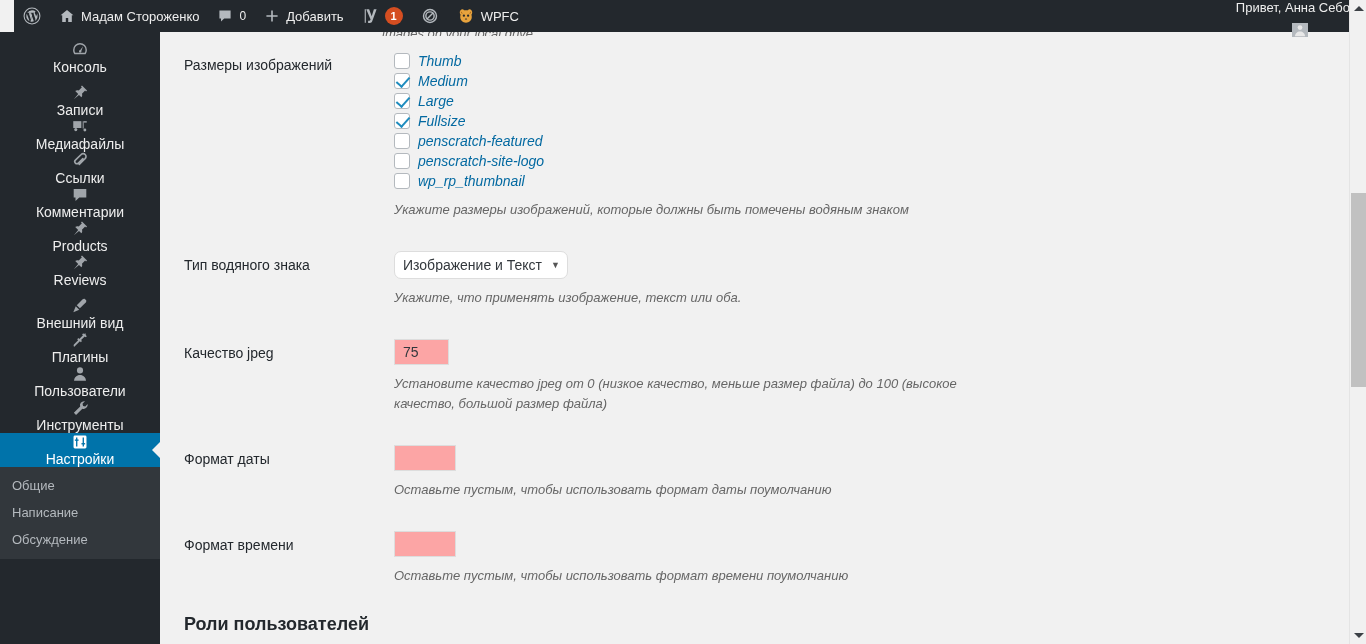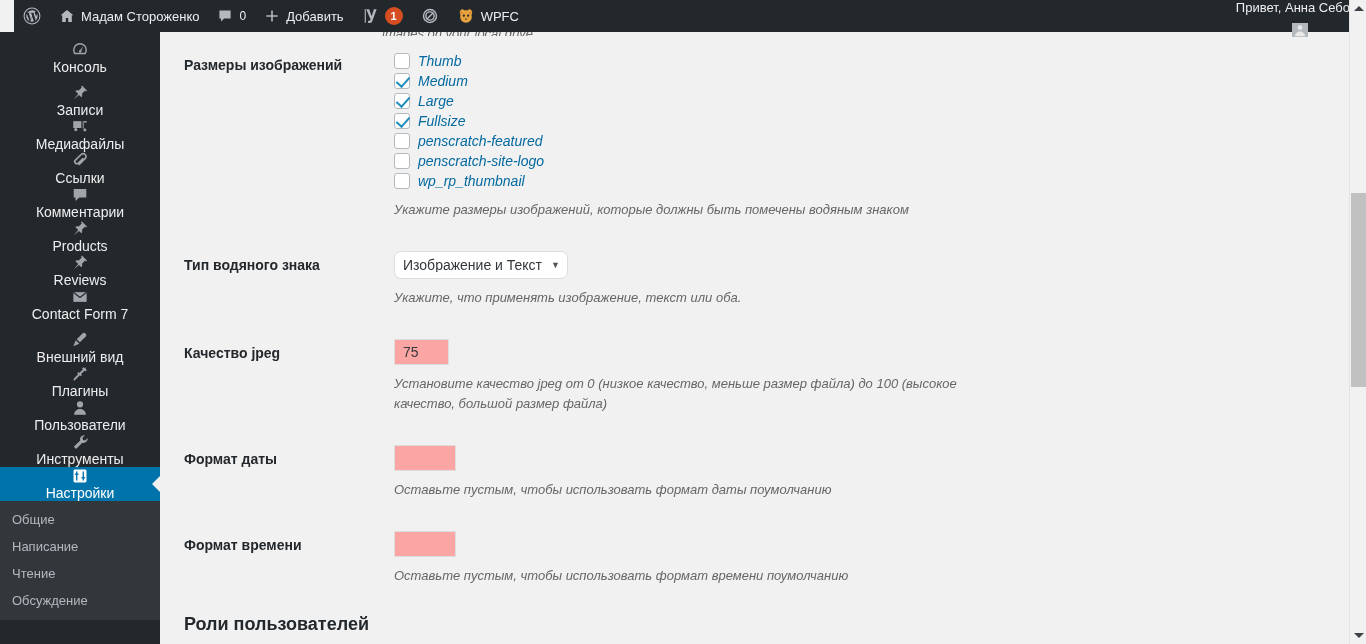--- a/index.html
+++ b/index.html
@@ -102,21 +102,21 @@
   .cutoff-line {
     position: absolute; left: 222px; top: -6px;
     font-style: italic; font-size: 13px; color: #666;
     height: 10px; overflow: hidden;
   }
 
   table.form-table { width: 100%; border-collapse: collapse; }
   table.form-table th {
     width: 220px;
     text-align: left;
-    font-weight: 700;
+    font-weight: 400;
     font-size: 14px;
     color: #23282d;
     vertical-align: top;
     padding: 20px 10px 20px 20px;
     line-height: 1.3;
   }
   table.form-table td {
     padding: 15px 10px;
     vertical-align: top;
   }
@@ -357,29 +357,20 @@
 
   <div class="menu-item">
     <span class="mi-icon">
       <svg width="18" height="18" viewBox="0 0 20 20" fill="currentColor">
         <path d="M12.2 1.6l-1.1 1.1 1 1-3.5 3.5c-1.4-.5-2.9-.3-3.9.7L8 11.2l-4.8 5.7 5.7-4.8 2.6 2.6c1-1 1.2-2.5.7-3.9l3.5-3.5 1 1 1.1-1.1z"></path>
       </svg>
     </span>
     <span class="mi-label">Reviews</span>
   </div>
 
-  <div class="menu-item">
-    <span class="mi-icon">
-      <svg width="18" height="18" viewBox="0 0 20 20" fill="currentColor">
-        <path d="M2.6 4.6h14.8v10.8H2.6z"></path>
-        <path d="M2.6 4.6L10 10.6l7.4-6" fill="none" stroke="#23282d" stroke-width="1.4"></path>
-      </svg>
-    </span>
-    <span class="mi-label">Contact Form 7</span>
-  </div>
   <div class="menu-sep"></div>
 
   <div class="menu-item">
     <span class="mi-icon">
       <svg width="18" height="18" viewBox="0 0 20 20" fill="currentColor">
         <path d="M15.6 2.4c-.8-.7-1.8-.5-2.6.2L6.4 9.1l3.5 3.5 6.5-6.6c.7-.8.9-1.8.2-2.6z"></path>
         <path d="M5.3 10.4L2.6 17l6.6-2.7z"></path>
       </svg>
     </span>
     <span class="mi-label">Внешний вид</span>
@@ -424,21 +415,20 @@
           <rect x="11.6" y="11.2" width="4.1" height="1.5"></rect>
         </g>
       </svg>
     </span>
     <span class="mi-label">Настройки</span>
   </div>
 
   <div id="submenu">
     <span class="submenu-item">Общие</span>
     <span class="submenu-item">Написание</span>
-    <span class="submenu-item">Чтение</span>
     <span class="submenu-item partial">Обсуждение</span>
   </div>
 </div>
 
 <div id="content">
   <div id="content-inner">
 
     <div class="cutoff-line">images on your local drive.</div>
 
     <table class="form-table">

